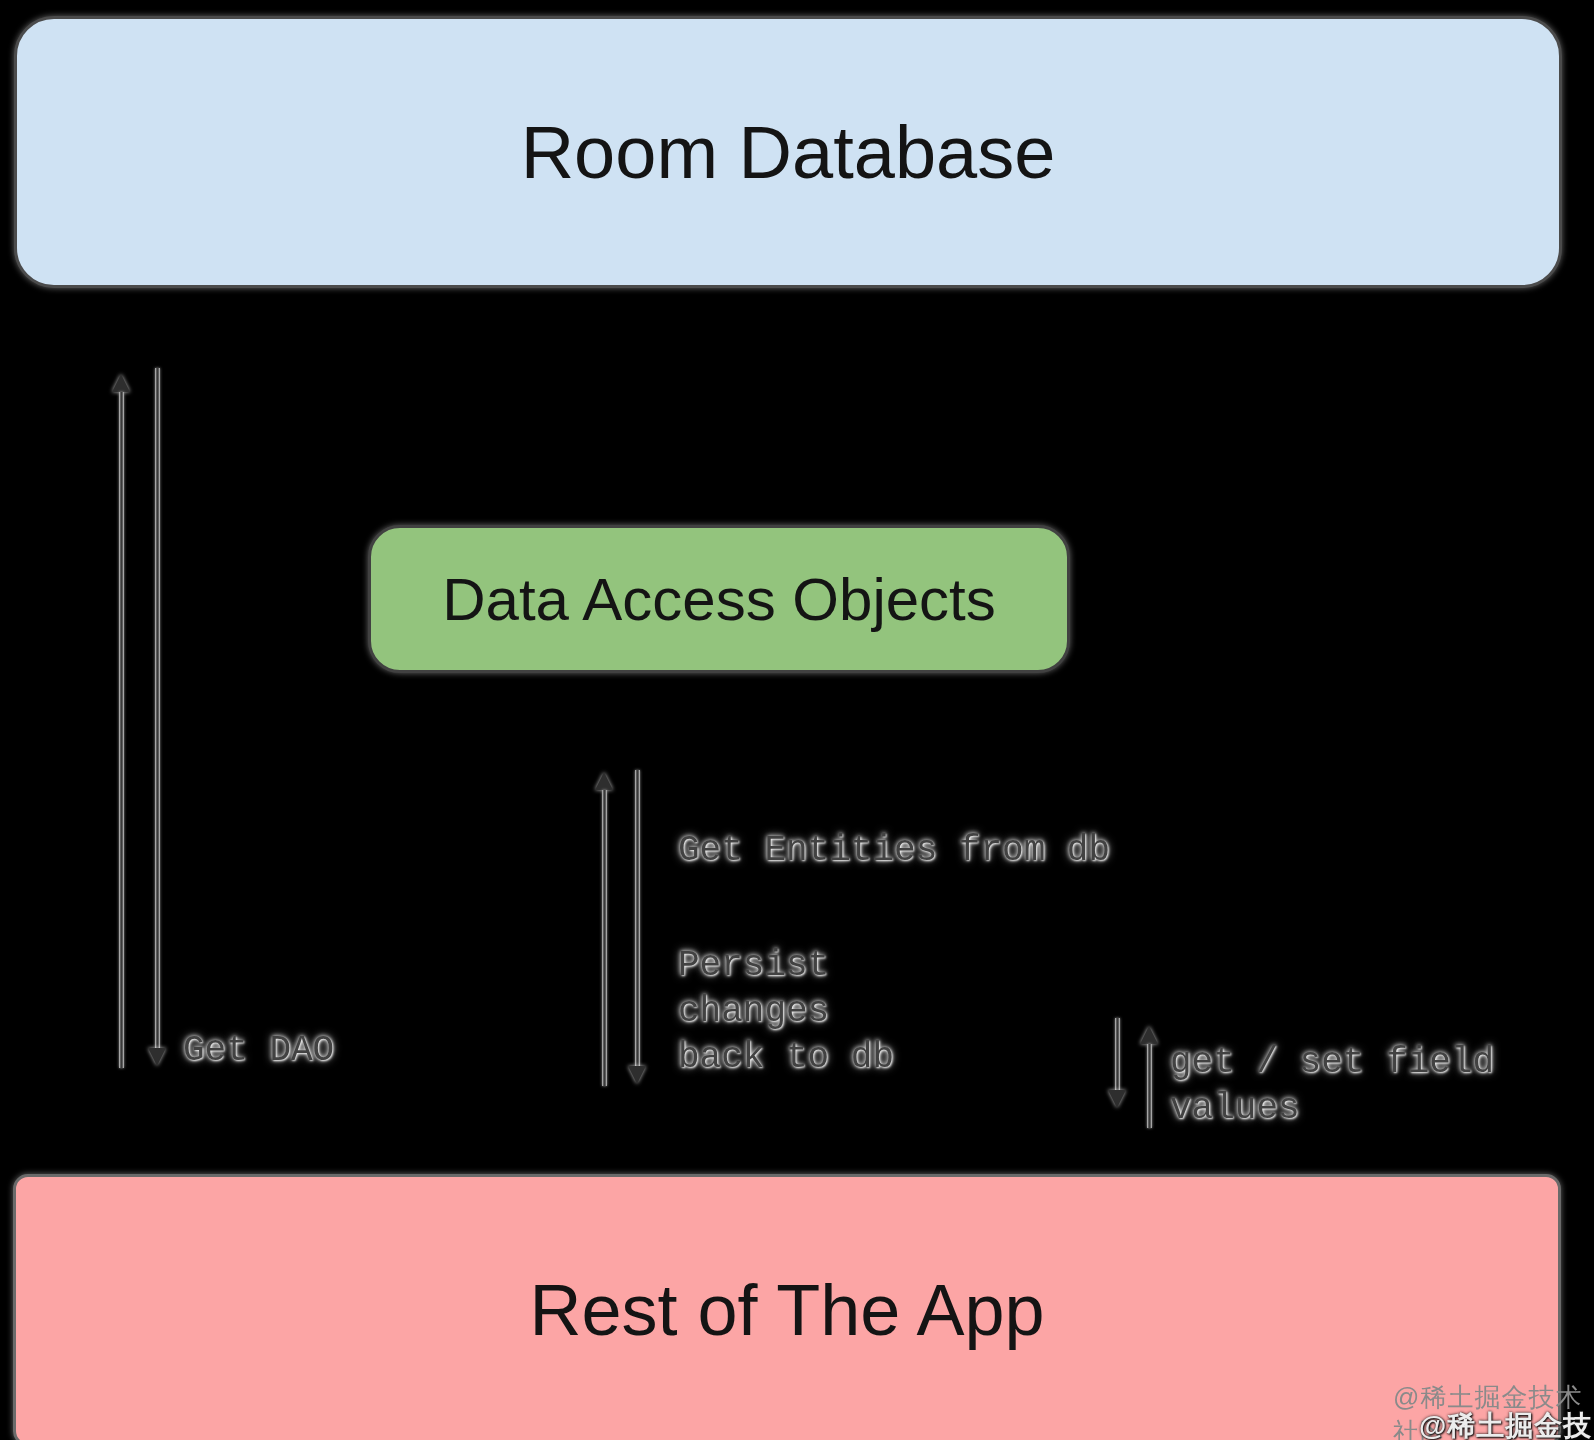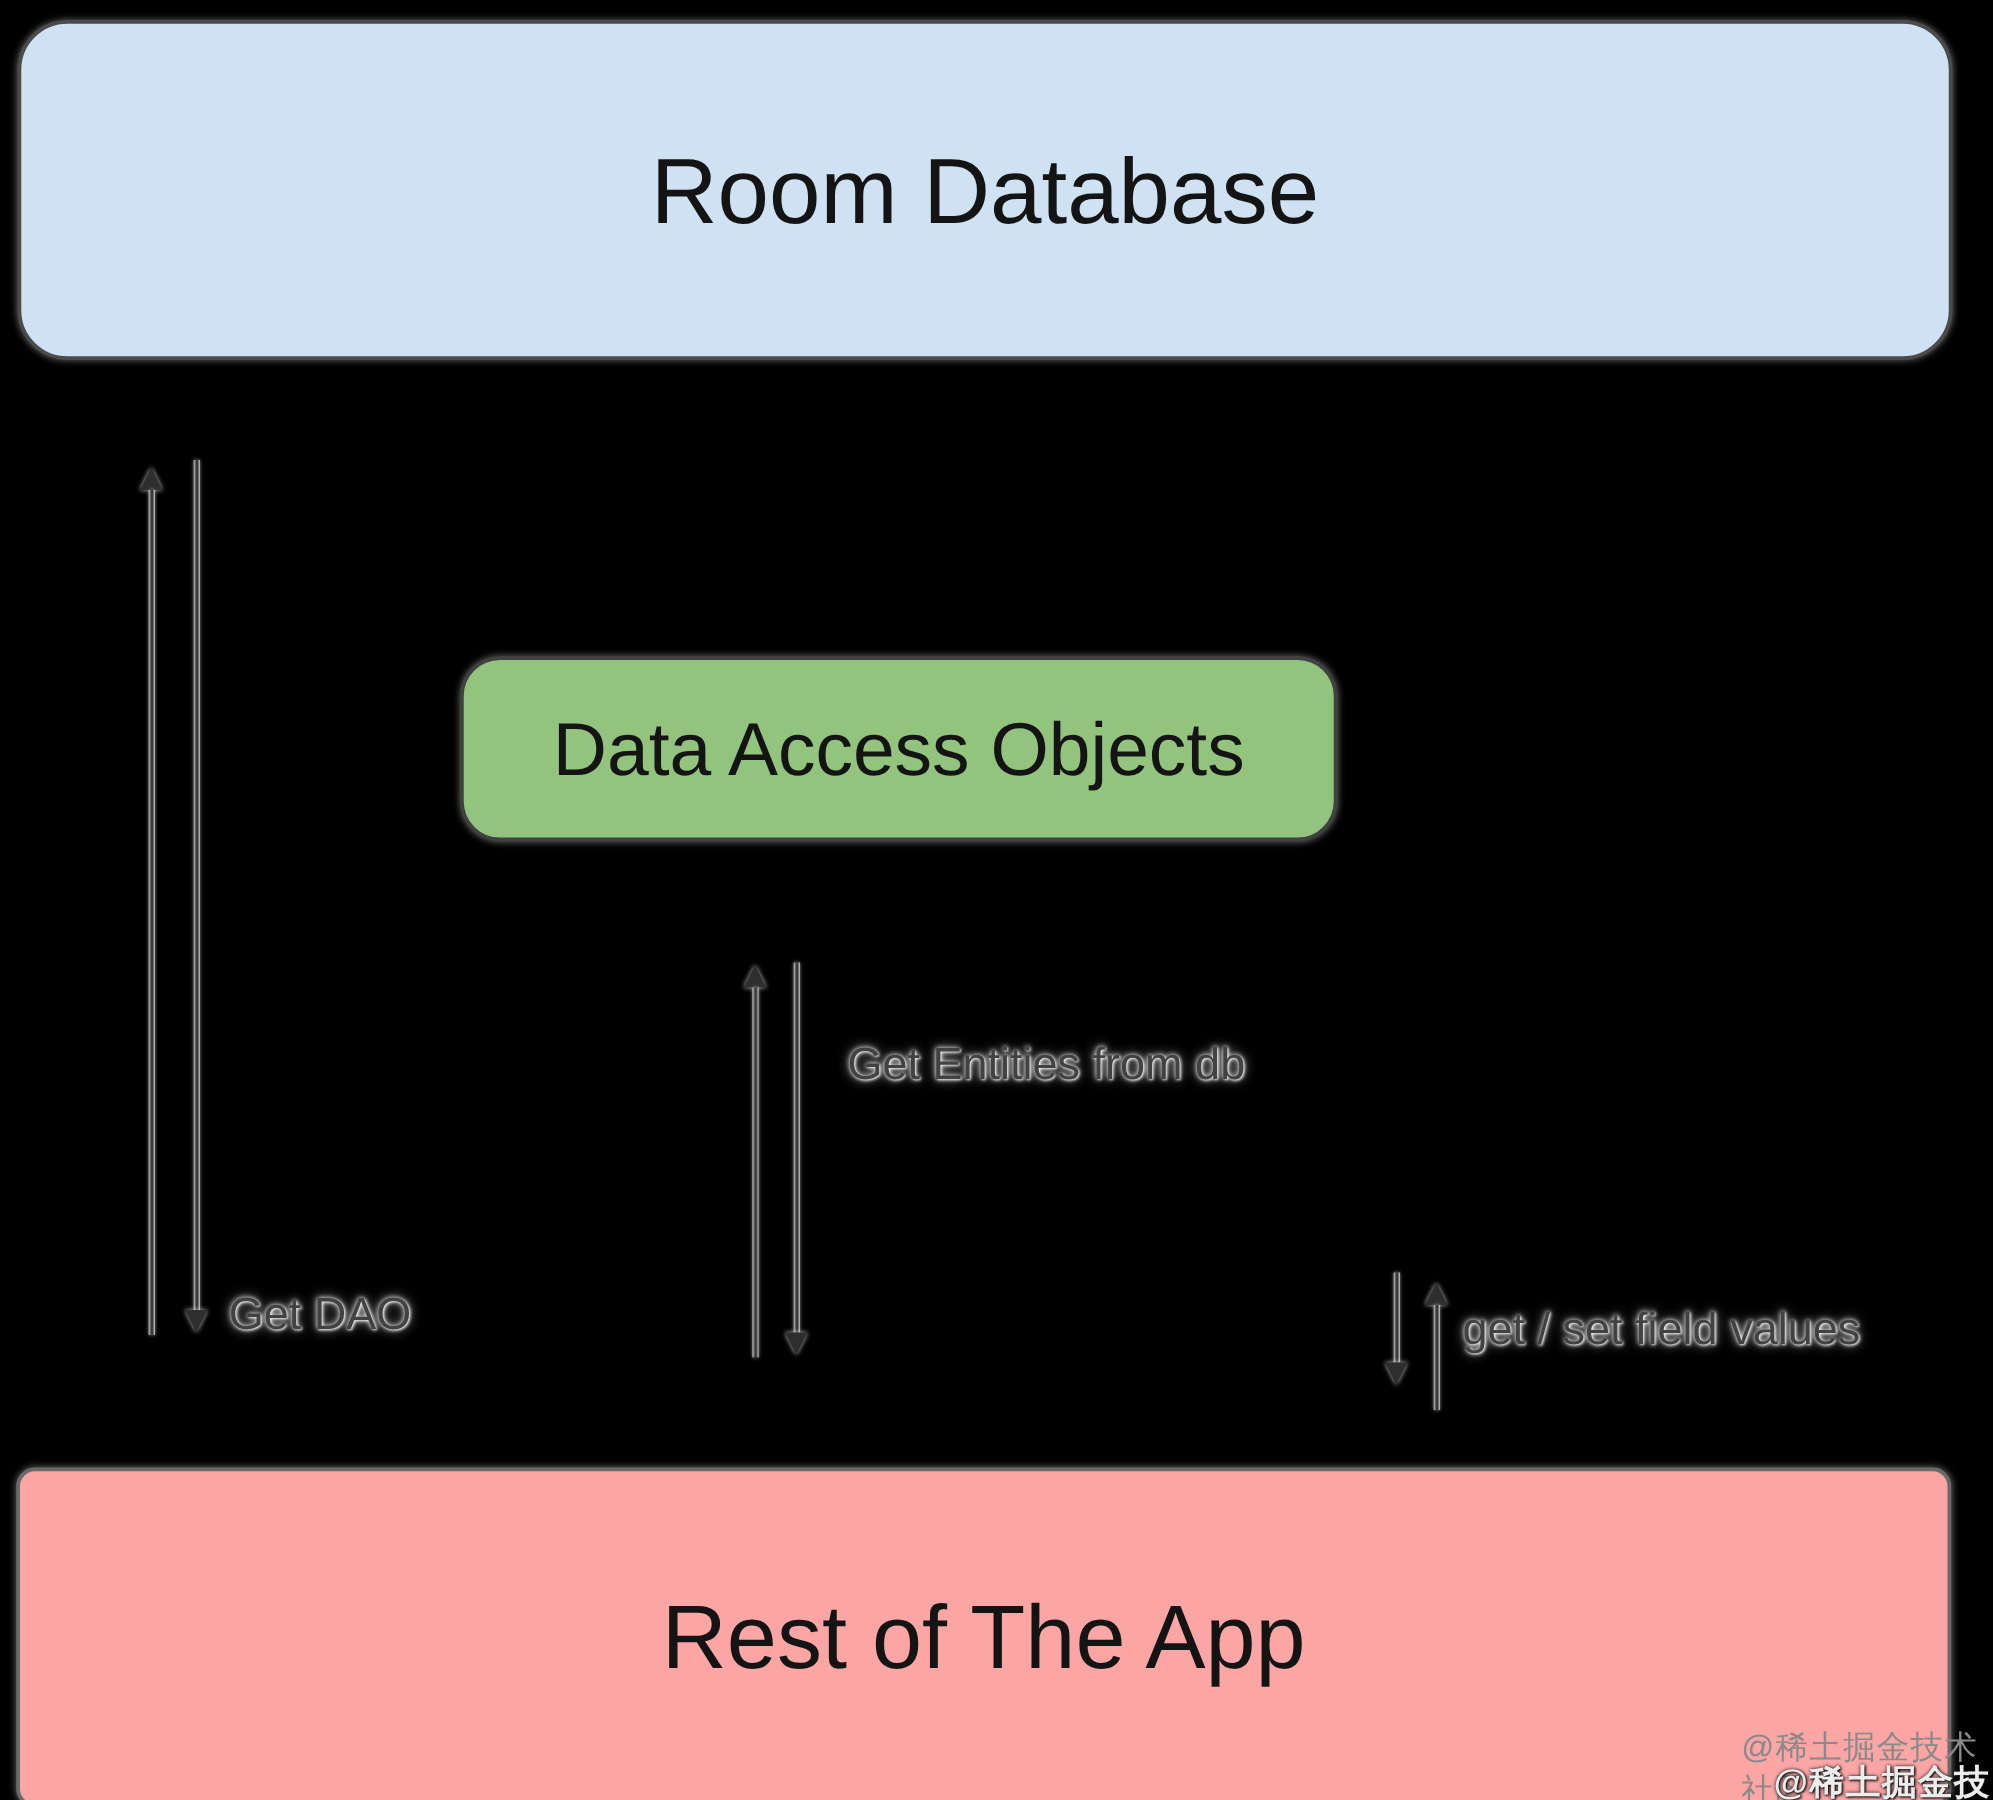--- a/index.html
+++ b/index.html
@@ -34,20 +34,21 @@
   }
   .arrow.up{border-left:9px solid transparent;border-right:9px solid transparent;border-bottom:18px solid #2e2e2e;}
   .arrow.down{border-left:9px solid transparent;border-right:9px solid transparent;border-top:18px solid #2e2e2e;}
   .edge-label{
     position:absolute;
     color:#424242;
     font-size:36px;
     line-height:46px;
     white-space:pre-line;
     text-shadow:0 0 4px rgba(255,255,255,0.95), 0 0 9px rgba(255,255,255,0.75), 1px 1px 2px rgba(255,255,255,0.8);
+    font-family:Liberation Mono, monospace;
   }
   .watermark1{
     position:absolute;left:1393px;top:1380px;
     color:#8a8a8a;font-size:26px;letter-spacing:1px;
   }
   .watermark2{
     position:absolute;left:1419px;top:1407px;
     color:#ececec;font-size:28px;font-weight:bold;letter-spacing:1px;
     text-shadow:0 0 3px #1a1a1a, 1px 1px 2px #000;
   }
@@ -74,20 +75,22 @@
   <div class="vline" style="left:119px;top:392px;height:676px;"></div>
   <div class="vline" style="left:155px;top:368px;height:680px;"></div>
   <div class="arrow down" style="left:148px;top:1048px;"></div>
   <div class="edge-label" style="left:183px;top:1028px;">Get DAO</div>
 
   <div class="arrow up" style="left:595px;top:772px;"></div>
   <div class="vline" style="left:602px;top:790px;height:296px;"></div>
   <div class="vline" style="left:635px;top:770px;height:296px;"></div>
   <div class="arrow down" style="left:628px;top:1066px;"></div>
   <div class="edge-label" style="left:678px;top:828px;">Get Entities from db</div>
+  <div class="edge-label" style="left:678px;top:943px;width:310px;">Persist changes
+back to db</div>
 
   <div class="vline" style="left:1115px;top:1018px;height:72px;"></div>
   <div class="arrow down" style="left:1108px;top:1090px;"></div>
   <div class="arrow up" style="left:1140px;top:1026px;"></div>
   <div class="vline" style="left:1147px;top:1044px;height:84px;"></div>
   <div class="edge-label" style="left:1170px;top:1040px;">get / set field values</div>
 
   <div class="watermark1">@稀土掘金技术社区</div>
   <div class="watermark2">@稀土掘金技术社区</div>
 

